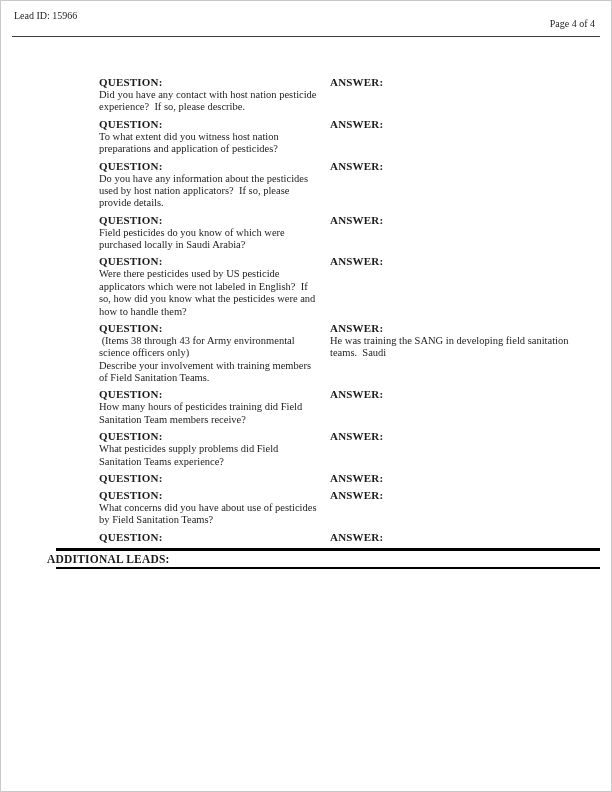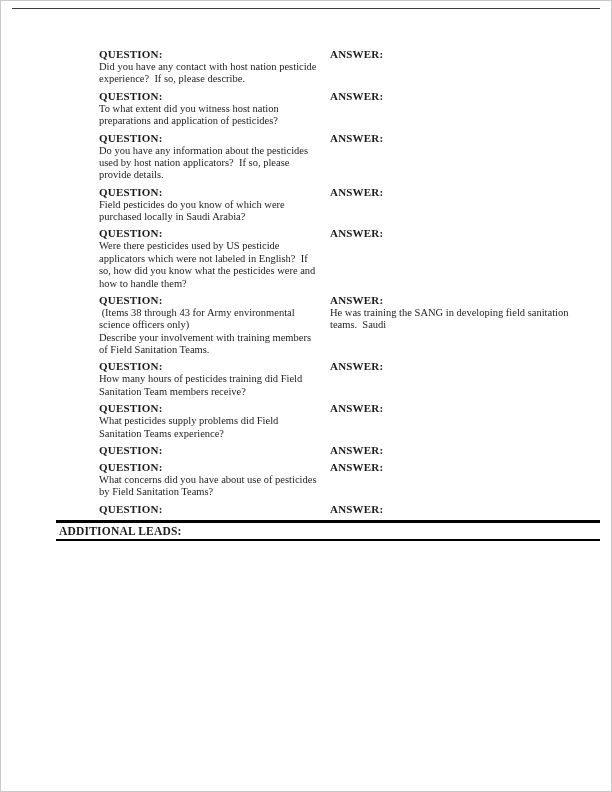--- a/index.html
+++ b/index.html
@@ -69,28 +69,32 @@
     margin-left: 55px;
   }
   .rule-thin {
     border-top: 2px solid #000000;
     margin-left: 55px;
   }
   .leads-label {
     font-size: 11.5px;
     font-weight: 700;
     letter-spacing: 0.2px;
-    padding: 2px 0 2px 58px;
+    padding: 2px 0 2px 46px;
   }
 </style>
 </head>
 <body>
 
 <div class="page">
 
+  <div class="header">
+    <span class="lead-id">Lead ID: 15966</span>
+    <span class="page-num">Page  4 of  4</span>
+  </div>
 
   <div class="header-rule"></div>
 
   <div class="content">
   <div class="qa-row">
     <div class="q-col">
       <div class="label">QUESTION:</div>
 
       <div class="text">Did you have any contact with host nation pesticide experience?  If so, please describe.</div>
     </div>

